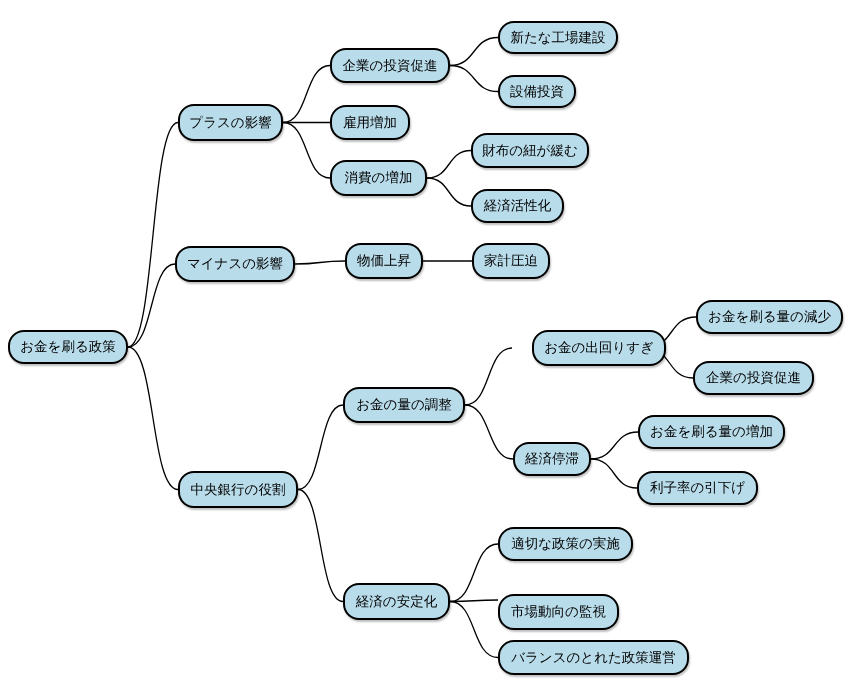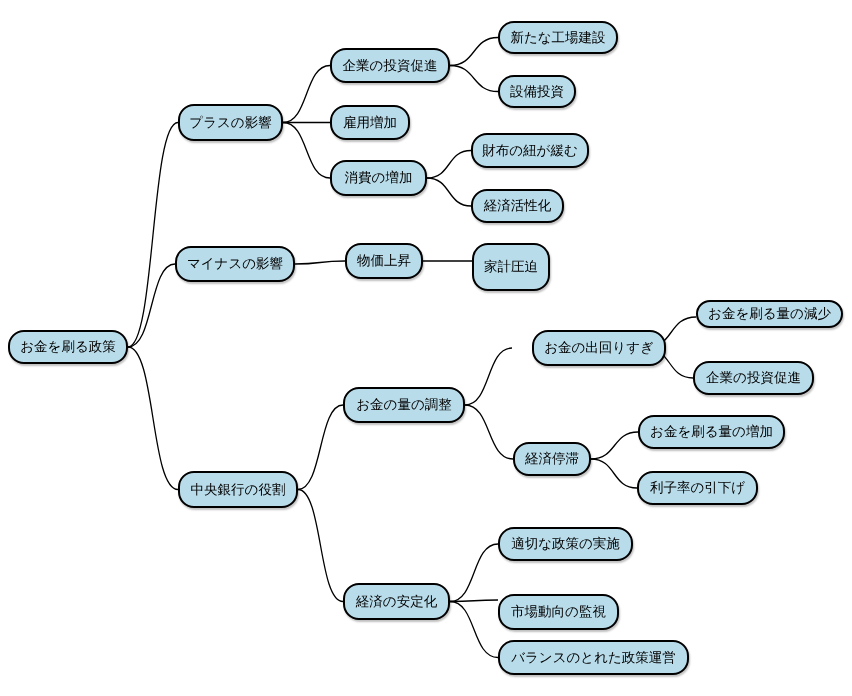--- a/index.html
+++ b/index.html
@@ -72,24 +72,24 @@
       <div class="node" style="left: 175px; top: 246px; width: 120px; height: 36px; background: rgb(185, 220, 234); border-color: rgb(0, 0, 0);">マイナスの影響</div>
       <div class="node" style="left: 178px; top: 471px; width: 120px; height: 37px; background: rgb(185, 220, 234); border-color: rgb(0, 0, 0);">中央銀行の役割</div>
       <div class="node" style="left: 330px; top: 48px; width: 120px; height: 35px; background: rgb(185, 220, 234); border-color: rgb(0, 0, 0);">企業の投資促進</div>
       <div class="node" style="left: 498px; top: 21px; width: 120px; height: 33px; background: rgb(185, 220, 234); border-color: rgb(0, 0, 0);">新たな工場建設</div>
       <div class="node" style="left: 498px; top: 75px; width: 78px; height: 33px; background: rgb(185, 220, 234); border-color: rgb(0, 0, 0);">設備投資</div>
       <div class="node" style="left: 330px; top: 105px; width: 80px; height: 35px; background: rgb(185, 220, 234); border-color: rgb(0, 0, 0);">雇用増加</div>
       <div class="node" style="left: 330px; top: 160px; width: 97px; height: 36px; background: rgb(185, 220, 234); border-color: rgb(0, 0, 0);">消費の増加</div>
       <div class="node" style="left: 471px; top: 133px; width: 118px; height: 35px; background: rgb(185, 220, 234); border-color: rgb(0, 0, 0);">財布の紐が緩む</div>
       <div class="node" style="left: 471px; top: 189px; width: 93px; height: 34px; background: rgb(185, 220, 234); border-color: rgb(0, 0, 0);">経済活性化</div>
       <div class="node" style="left: 345px; top: 243px; width: 78px; height: 36px; background: rgb(185, 220, 234); border-color: rgb(0, 0, 0); text-align: right;">物価上昇</div>
-      <div class="node" style="left: 472px; top: 243px; width: 78px; height: 48px; background: rgb(185, 220, 234); border-color: rgb(0, 0, 0);">家計圧迫</div>
+      <div class="node" style="left: 472px; top: 243px; width: 78px; height: 36px; background: rgb(185, 220, 234); border-color: rgb(0, 0, 0);">家計圧迫</div>
       <div class="node" style="left: 343px; top: 387px; width: 122px; height: 36px; background: rgb(185, 220, 234); border-color: rgb(0, 0, 0);">お金の量の調整</div>
       <div class="node" style="left: 512px; top: 330px; width: 134px; height: 36px; background: rgb(185, 220, 234); border-color: rgb(0, 0, 0); margin-left: 20px;">お金の出回りすぎ</div>
-      <div class="node" style="left: 696px; top: 300px; width: 147px; height: 28px; background: rgb(185, 220, 234); border-color: rgb(0, 0, 0);">お金を刷る量の減少</div>
+      <div class="node" style="left: 696px; top: 300px; width: 147px; height: 34px; background: rgb(185, 220, 234); border-color: rgb(0, 0, 0);">お金を刷る量の減少</div>
       <div class="node" style="left: 693px; top: 361px; width: 121px; height: 34px; background: rgb(185, 220, 234); border-color: rgb(0, 0, 0);">企業の投資促進</div>
       <div class="node" style="left: 513px; top: 442px; width: 78px; height: 34px; background: rgb(185, 220, 234); border-color: rgb(0, 0, 0);">経済停滞</div>
       <div class="node" style="left: 638px; top: 415px; width: 147px; height: 34px; background: rgb(185, 220, 234); border-color: rgb(0, 0, 0);">お金を刷る量の増加</div>
       <div class="node" style="left: 637px; top: 471px; width: 121px; height: 34px; background: rgb(185, 220, 234); border-color: rgb(0, 0, 0);">利子率の引下げ</div>
       <div class="node" style="left: 343px; top: 583px; width: 107px; height: 37px; background: rgb(185, 220, 234); border-color: rgb(0, 0, 0);">経済の安定化</div>
       <div class="node" style="left: 498px; top: 527px; width: 135px; height: 34px; background: rgb(185, 220, 234); border-color: rgb(0, 0, 0);">適切な政策の実施</div>
       <div class="node" style="left: 498px; top: 582px; width: 121px; height: 36px; background: rgb(185, 220, 234); border-color: rgb(0, 0, 0); margin-top: 12px;">市場動向の監視</div>
       <div class="node" style="left: 498px; top: 640px; width: 191px; height: 35px; background: rgb(185, 220, 234); border-color: rgb(0, 0, 0);">バランスのとれた政策運営</div>
     </div>
 </div>

